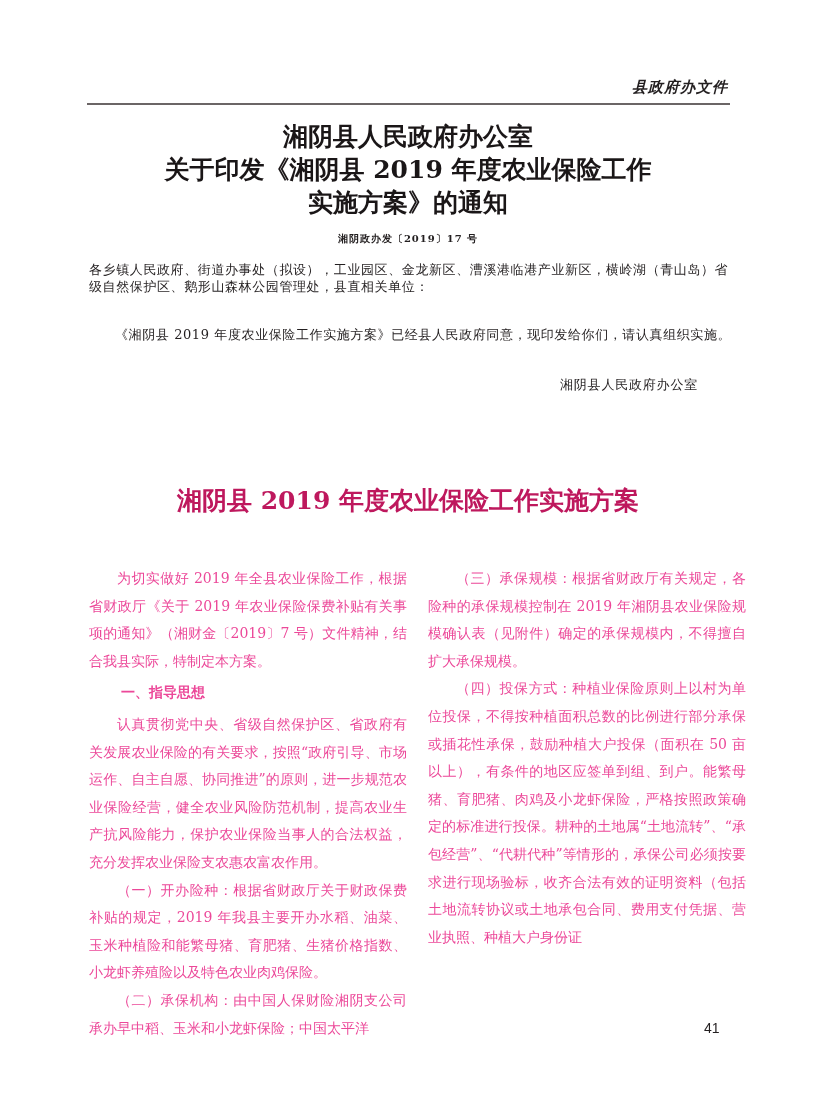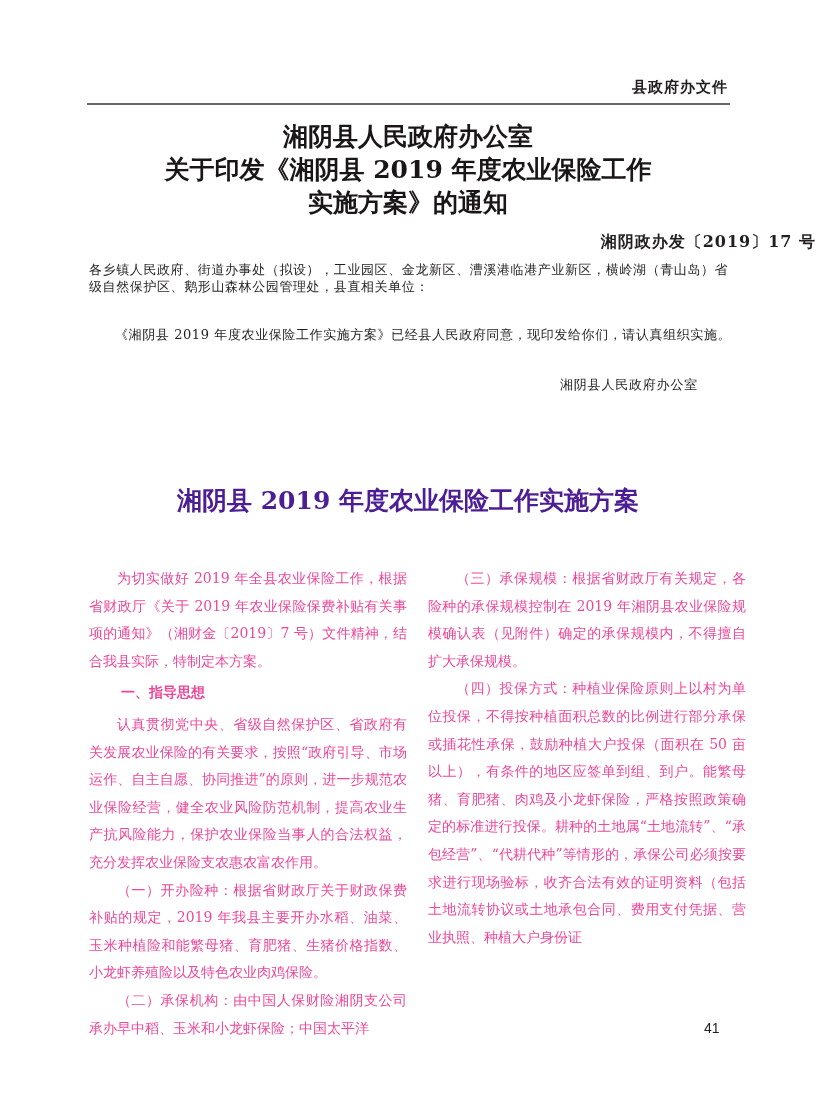--- a/index.html
+++ b/index.html
@@ -4,50 +4,50 @@
   <style>
     html, body { margin: 0; padding: 0; background: #ffffff; }
     body {
       width: 816px; height: 1099px; position: relative; overflow: hidden;
       color: #231f20;
       font-family: "DejaVu Serif", "Liberation Serif", serif;
     }
     .header-label {
       position: absolute; right: 88px; top: 78px;
       font-family: "DejaVu Sans", "Liberation Sans", sans-serif;
-      font-size: 15px; font-weight: bold; letter-spacing: 1px; color: #231f20;
+      font-size: 15px; font-weight: bold; letter-spacing: 1px; color: #231f20; font-style: italic;
     }
     .header-rule {
       position: absolute; left: 87px; right: 86px; top: 103px;
       height: 2px; background: #6b6566;
     }
     .notice-title {
       position: absolute; left: 0; right: 0; top: 120px;
       text-align: center; font-weight: bold; font-size: 25px; line-height: 33px;
       color: #1a1617;
     }
     .notice-title div { white-space: nowrap; }
     .doc-number {
       position: absolute; left: 0; right: 0; top: 232px;
-      text-align: right; font-size: 16px; font-weight: bold; letter-spacing: 1px;
+      text-align: center; font-size: 10px; font-weight: bold; letter-spacing: 1px;
     }
     .para {
       position: absolute; font-size: 13px; line-height: 17px; color: #231f20;
       letter-spacing: 0.6px;
     }
     .recipients { left: 89px; width: 650px; top: 261px; }
     .instruction { left: 89px; width: 660px; top: 326px; text-indent: 26px; white-space: nowrap; }
     .signature {
       position: absolute; left: 560px; top: 372px; font-size: 13px; line-height: 26px;
       letter-spacing: 0.8px;
     }
     .signature .date { padding-left: 33px; }
     .plan-title {
       position: absolute; left: 0; right: 0; top: 484px; text-align: center;
-      font-size: 25px; font-weight: bold; color: #4c1d95;
+      font-size: 25px; font-weight: bold; color: #be185d;
     }
     .col {
       position: absolute; top: 565px; width: 318px;
       font-size: 14px; line-height: 27.6px; color: #ec4899; text-align: justify;
     }
     .col-left { left: 89px; }
     .col-right { left: 428px; }
     .col p { margin: 0; text-indent: 28px; }
     .col p.cont { text-indent: 0; }
     .col h3 {

